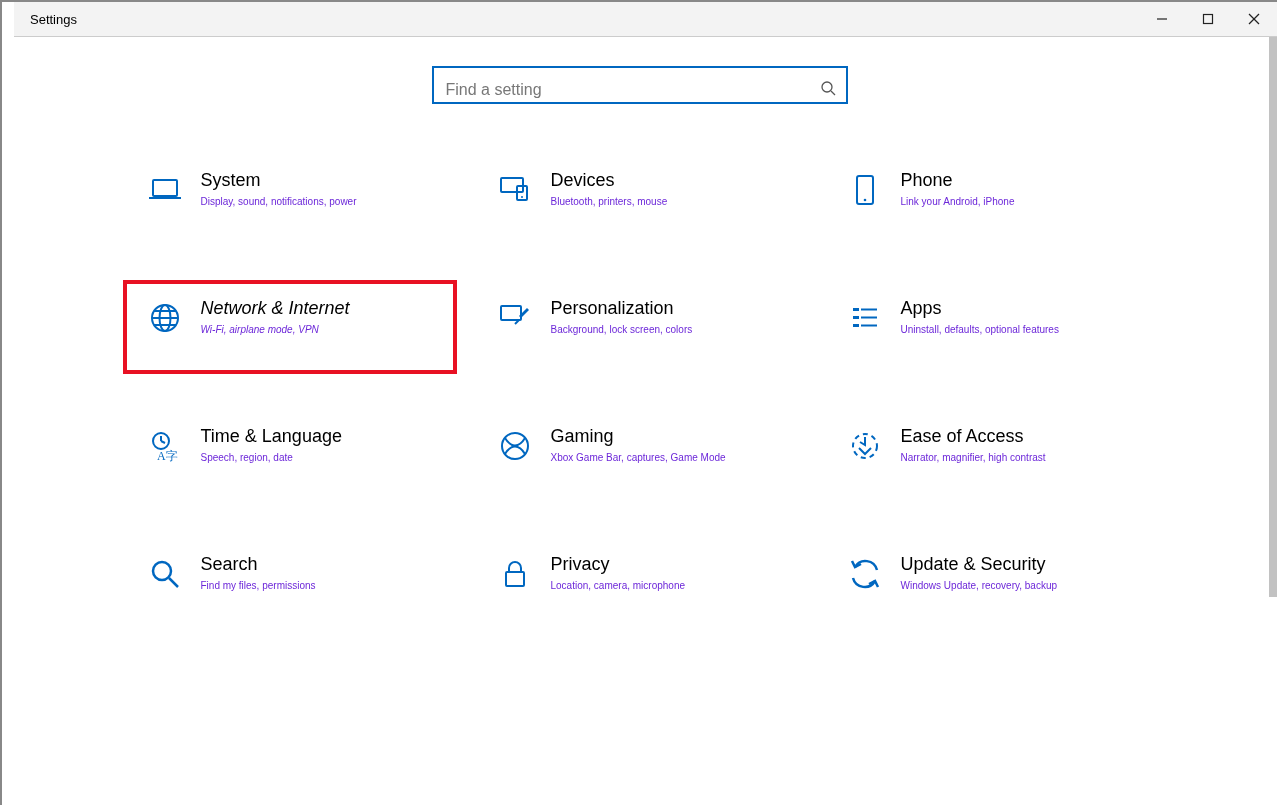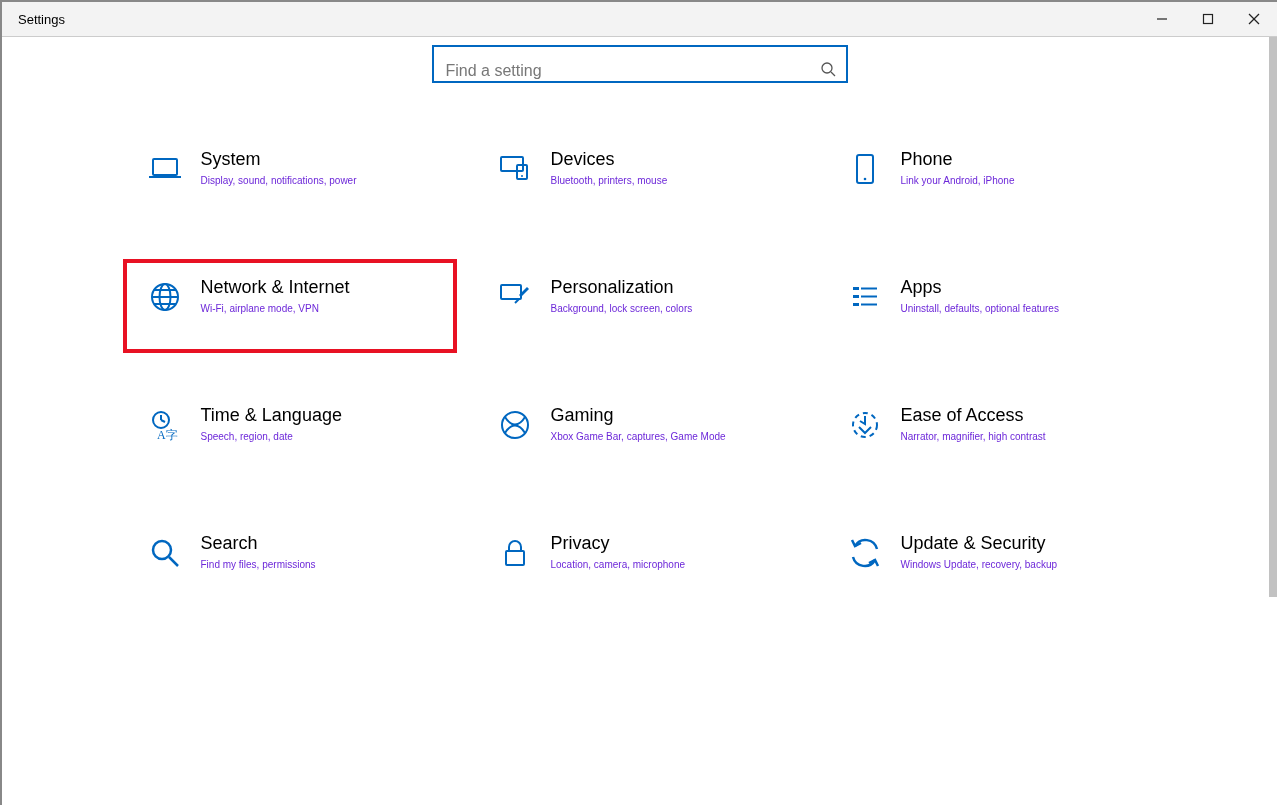--- a/index.html
+++ b/index.html
@@ -15,20 +15,21 @@
     box-sizing: border-box;
   }
   .titlebar {
     height: 34px;
     background: #f3f3f3;
     border-bottom: 1px solid #ccc;
     display: flex;
     align-items: center;
     justify-content: space-between;
     padding-left: 16px;
+    margin-left: 12px;
   }
   .titlebar-title {
     font-size: 13px;
   }
   .win-controls {
     display: flex;
     height: 100%;
   }
   .win-btn {
     width: 46px;
@@ -49,23 +50,24 @@
     display:flex;
     justify-content:center;
     margin-top: 8px;
     margin-bottom: 60px;
   }
   .search-box {
     width: 416px;
     height: 38px;
     border: 2px solid #0067c0;
     display:flex;
-    align-items:flex-end;
-    padding: 0 10px;
+    align-items:flex-start;
+    padding: 12px 10px;
     box-sizing: border-box;
+    margin-top: 21px;
   }
   .search-input {
     flex:1;
     border:none;
     outline:none;
     font-size: 16px;
     color:#555;
     background: transparent;
   }
   .search-input::placeholder { color:#777; }
@@ -83,20 +85,21 @@
     align-items:flex-start;
     padding: 6px 8px;
     cursor: default;
     position: relative;
     min-height: 70px;
     box-sizing: border-box;
   }
   .tile.highlight {
     outline: 4px solid #e81123;
     outline-offset: 8px;
+    font-style: italic;
   }
   .tile-icon {
     width: 44px;
     flex: 0 0 44px;
     display:flex;
     align-items: flex-start;
     justify-content: center;
     color: #0067c0;
     margin-right: 14px;
     padding-top: 2px;

